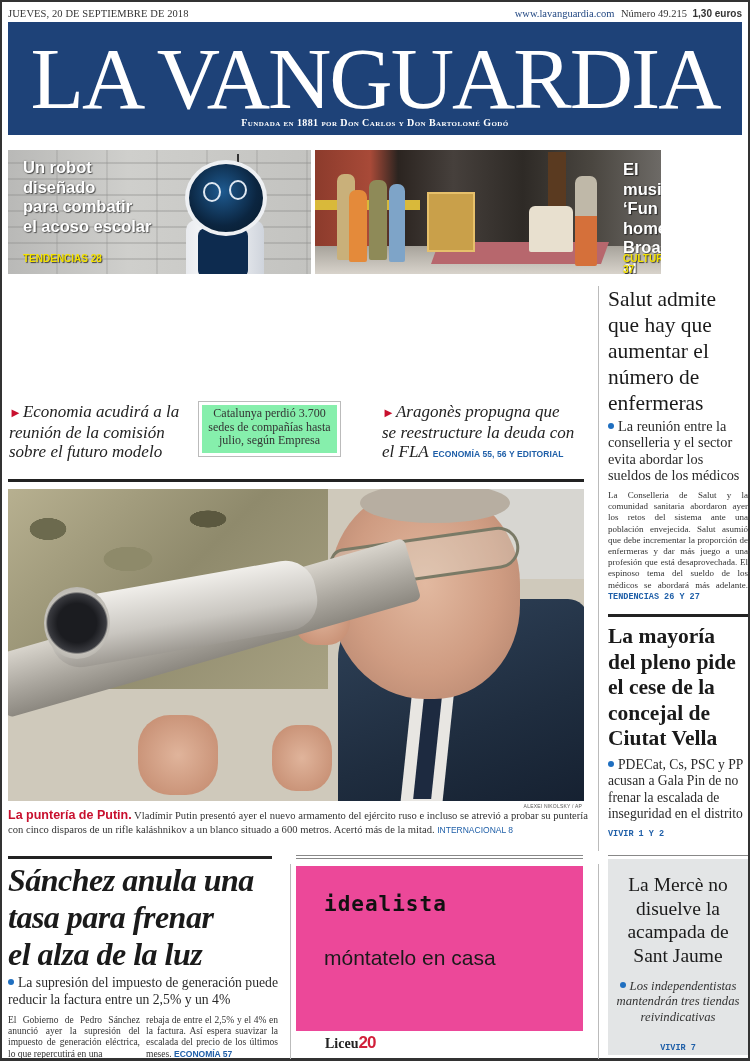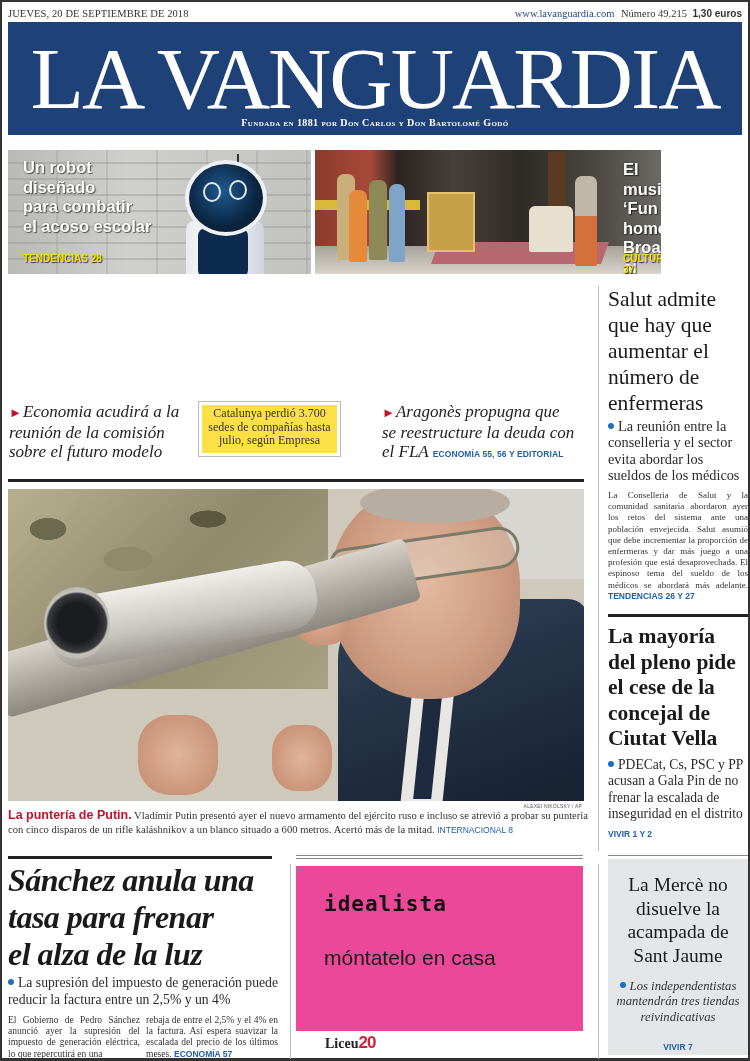--- a/index.html
+++ b/index.html
@@ -38,21 +38,21 @@
   .stage-piano { position: absolute; left: 112px; top: 42px; width: 48px; height: 60px; background: #c9a04a; border: 2px solid #e6c06b; }
   .stage-chair { position: absolute; left: 214px; top: 56px; width: 44px; height: 46px; background: #e8e0cf; border-radius: 6px 6px 2px 2px; }
   .stage-clock { position: absolute; left: 233px; top: 2px; width: 18px; height: 62px; background: #5a3a20; }
   .stage-yellow { position: absolute; left: 0; top: 50px; width: 105px; height: 10px; background: #d9b93a; }
   .person { position: absolute; border-radius: 7px 7px 2px 2px; }
   .main-headline { position: absolute; left: 2px; top: 14px; width: 585px; font-family: "Liberation Serif", serif; font-weight: bold; font-size: 49px; line-height: 54px; letter-spacing: -0.8px; color: #1a1a1a; }
   .sub { position: absolute; font-family: "Liberation Serif", serif; font-style: italic; font-size: 17px; line-height: 19.5px; color: #222; }
   .sub .tri { color: #c8102e; font-style: normal; font-size: 13px; margin-right: 1px; }
   .sub .ref { font-family: "Liberation Sans", sans-serif; font-style: normal; font-weight: bold; font-size: 8.5px; color: #1f5fa8; letter-spacing: 0.1px; }
   .factbox { position: absolute; left: 196px; top: 399px; width: 143px; height: 56px; border: 1px solid #bbb; padding: 3px; background: #fff; }
-  .factbox .inner { width: 100%; height: 100%; background: #fde047; text-align: center; font-size: 12px; line-height: 13.5px; padding-top: 2px; color: #333; }
+  .factbox .inner { width: 100%; height: 100%; background: #86efac; text-align: center; font-size: 12px; line-height: 13.5px; padding-top: 2px; color: #333; }
 
   .rule-thick { position: absolute; height: 3px; background: #222; }
   .rule-thin { position: absolute; height: 1px; background: #888; }
   .vrule { position: absolute; width: 1px; background: #bbb; }
 
   
   .photo { position: absolute; left: 6px; top: 487px; width: 576px; height: 312px; overflow: hidden; background: #cfc9bb; }
   .ph-camo { position: absolute; left: 0; top: 0; width: 320px; height: 200px; background:
       radial-gradient(ellipse 30px 18px at 40px 40px, #6c6a4e 60%, transparent 62%),
       radial-gradient(ellipse 40px 20px at 120px 70px, #8e8a6a 60%, transparent 62%),
@@ -76,21 +76,21 @@
   .caption .ref { font-family: "Liberation Sans", sans-serif; font-weight: normal; color: #1f5fa8; font-size: 8.5px; }
   .credit { position: absolute; left: 480px; top: 801px; width: 100px; text-align: right; font-family: "Liberation Sans", sans-serif; font-size: 5px; color: #555; letter-spacing: 0.2px; }
 
   
   .side-h { position: absolute; left: 606px; font-family: "Liberation Serif", serif; color: #1a1a1a; }
   .side-h.salut { top: 284px; width: 140px; font-size: 21.5px; line-height: 26px; }
   .side-h.mayoria { top: 622px; width: 140px; font-size: 21.5px; line-height: 25.5px; font-weight: bold; }
   .bullet-text { position: absolute; left: 606px; width: 140px; font-family: "Liberation Serif", serif; font-size: 14.3px; line-height: 16.3px; color: #2a2a2a; }
   .dot { display: inline-block; width: 6px; height: 6px; border-radius: 50%; background: #1f6fc0; vertical-align: middle; margin-right: 4px; position: relative; top: -2px; }
   .small-body { position: absolute; left: 606px; top: 488px; width: 140px; font-size: 9px; line-height: 11.2px; color: #333; text-align: justify; }
-  .small-body .ref, .ref-blue { font-family: Liberation Sans, sans-serif; font-weight: bold; color: #1f5fa8; font-size: 8.5px; }
+  .small-body .ref, .ref-blue { font-family: Liberation Mono, monospace; font-weight: bold; color: #1f5fa8; font-size: 8.5px; }
   .ref-blue { position: absolute; }
 
   .merce-box { position: absolute; left: 606px; top: 857px; width: 140px; height: 196px; background: #e3e5e6; }
   .merce-title { position: absolute; left: 0; right: 0; top: 14px; text-align: center; font-size: 19.5px; line-height: 23.5px; color: #1a1a1a; }
   .merce-sub { position: absolute; left: 4px; right: 4px; top: 120px; text-align: center; font-style: italic; font-size: 12.7px; line-height: 15.3px; color: #333; }
   .merce-ref { position: absolute; left: 0; right: 0; top: 177px; text-align: center; }
 
   
   .sanchez-h { position: absolute; left: 6px; top: 860px; width: 275px; font-family: "Liberation Serif", serif; font-style: italic; font-weight: bold; font-size: 32px; line-height: 37px; letter-spacing: -0.5px; color: #1a1a1a; }
   .sanchez-sub { position: absolute; left: 6px; top: 972px; width: 275px; font-size: 13.7px; line-height: 17px; color: #2a2a2a; }

